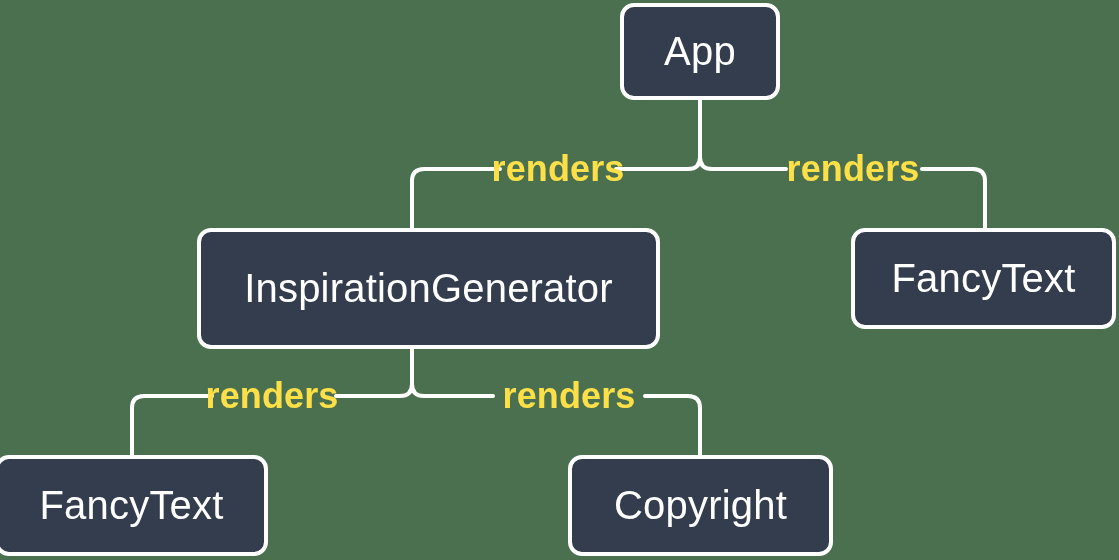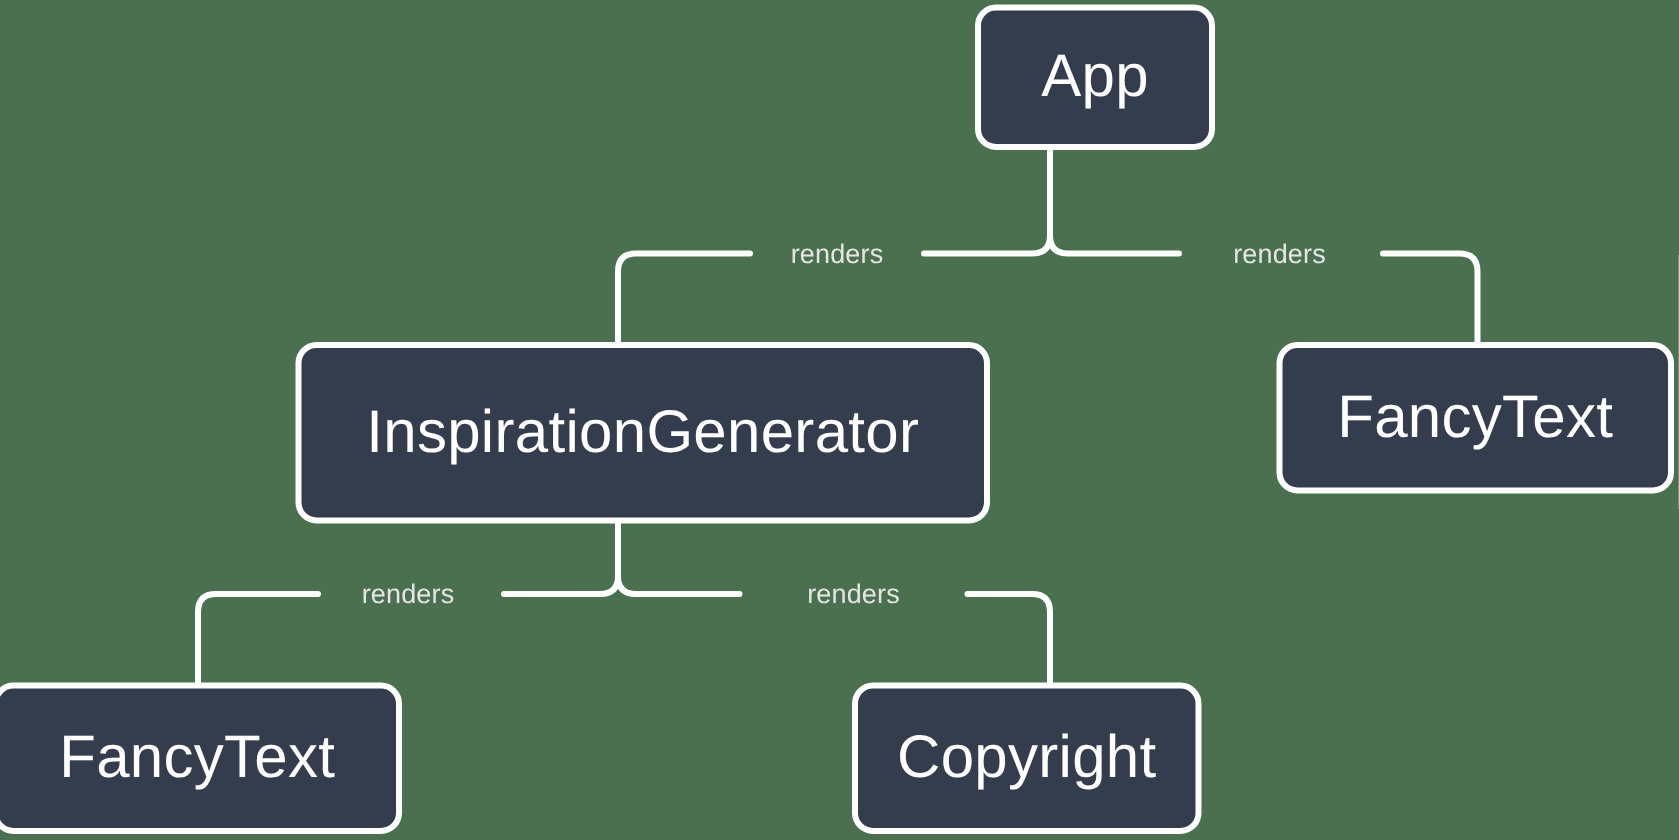--- a/index.html
+++ b/index.html
@@ -29,23 +29,23 @@
   .edge-path {
     fill: none;
     stroke: #ffffff;
     stroke-width: 4;
     stroke-linecap: round;
     stroke-linejoin: round;
   }
   .edge-label {
     position: absolute;
     transform: translate(-50%, -50%);
-    color: #e5e5e5;
-    font-size: 18px;
-    font-weight: 400;
+    color: #fde047;
+    font-size: 36px;
+    font-weight: 700;
     letter-spacing: 0.1px;
     white-space: nowrap;
     line-height: 1;
   }
   .node {
     position: absolute;
     box-sizing: border-box;
     background: #343d4d;
     border: 4px solid #ffffff;
     border-radius: 14px;
@@ -71,20 +71,20 @@
     </svg>
 
   <div id="labels">
       <div class="edge-label" style="left: 558px; top: 169px;">renders</div>
       <div class="edge-label" style="left: 853px; top: 169px;">renders</div>
       <div class="edge-label" style="left: 272px; top: 396px;">renders</div>
       <div class="edge-label" style="left: 569px; top: 396px;">renders</div>
     </div>
 
   <div id="nodes">
-      <div class="node" style="left: 620px; top: 3px; width: 160px; height: 97px; font-size: 40px; margin-left: 30px;">App</div>
+      <div class="node" style="left: 620px; top: 3px; width: 160px; height: 97px; font-size: 40px;">App</div>
       <div class="node" style="left: 197px; top: 228px; width: 463px; height: 121px; font-size: 40px;">InspirationGenerator</div>
       <div class="node" style="left: 851px; top: 228px; width: 265px; height: 101px; font-size: 40px;">FancyText</div>
       <div class="node" style="left: -5px; top: 455px; width: 273px; height: 101px; font-size: 40px;">FancyText</div>
-      <div class="node" style="left: 568px; top: 455px; width: 233px; height: 101px; font-size: 40px;">Copyright</div>
+      <div class="node" style="left: 568px; top: 455px; width: 265px; height: 101px; font-size: 40px;">Copyright</div>
     </div>
 
 </div>
 
 </body></html>

